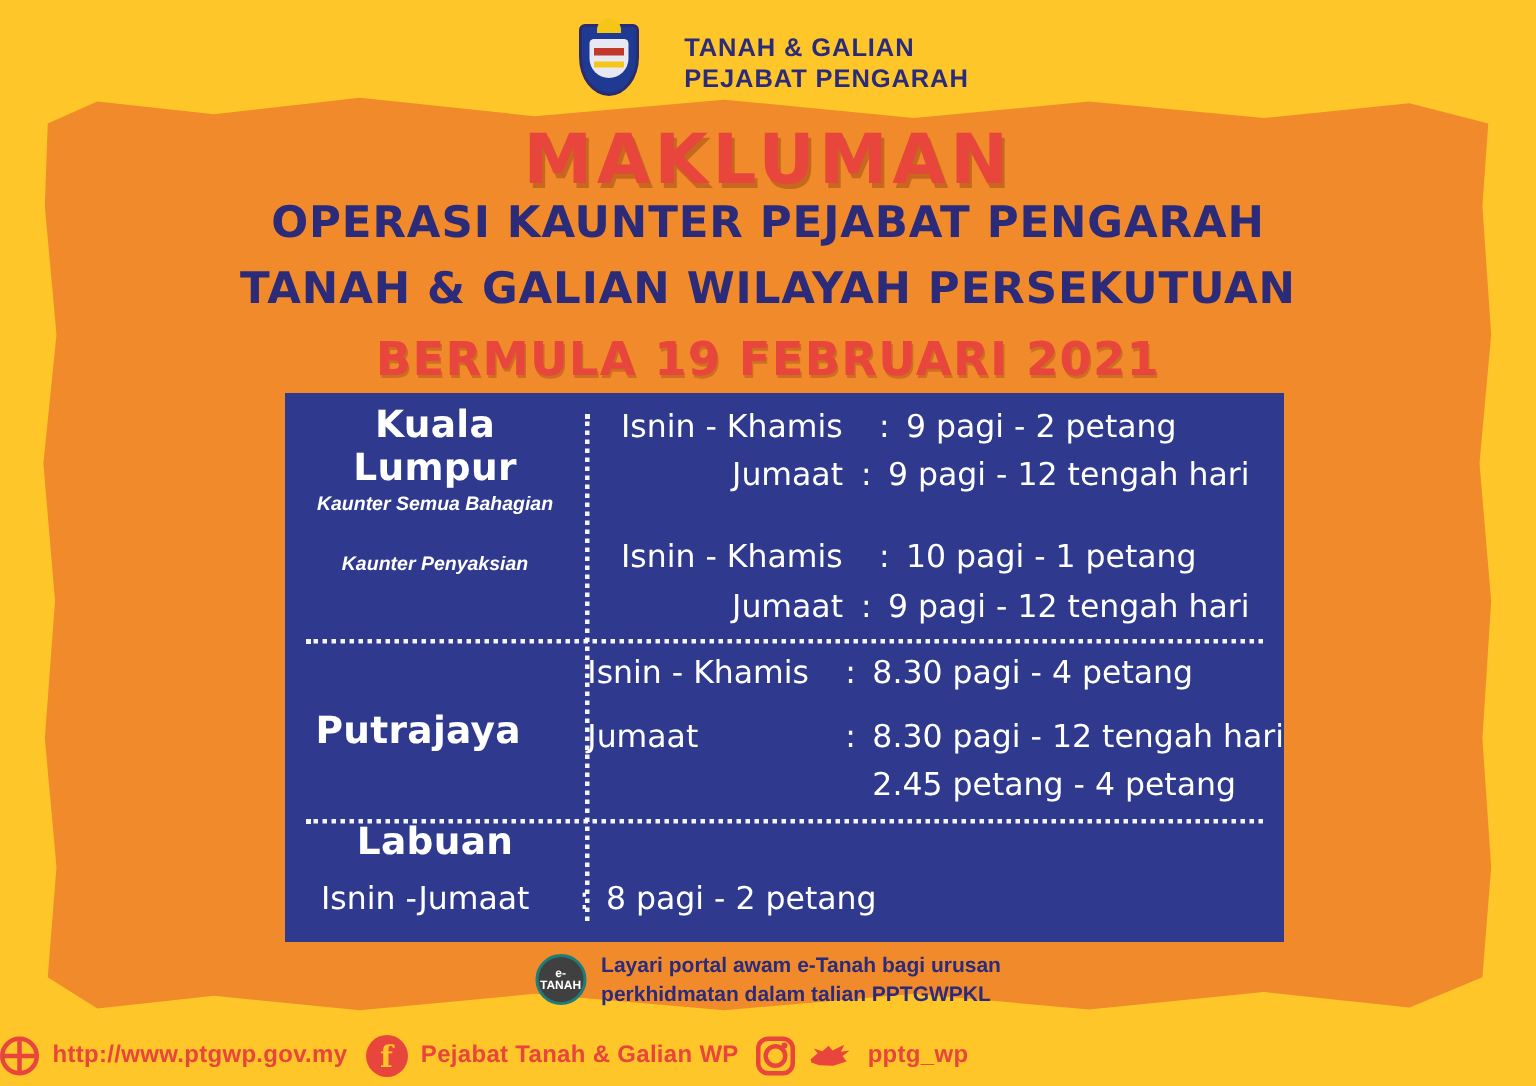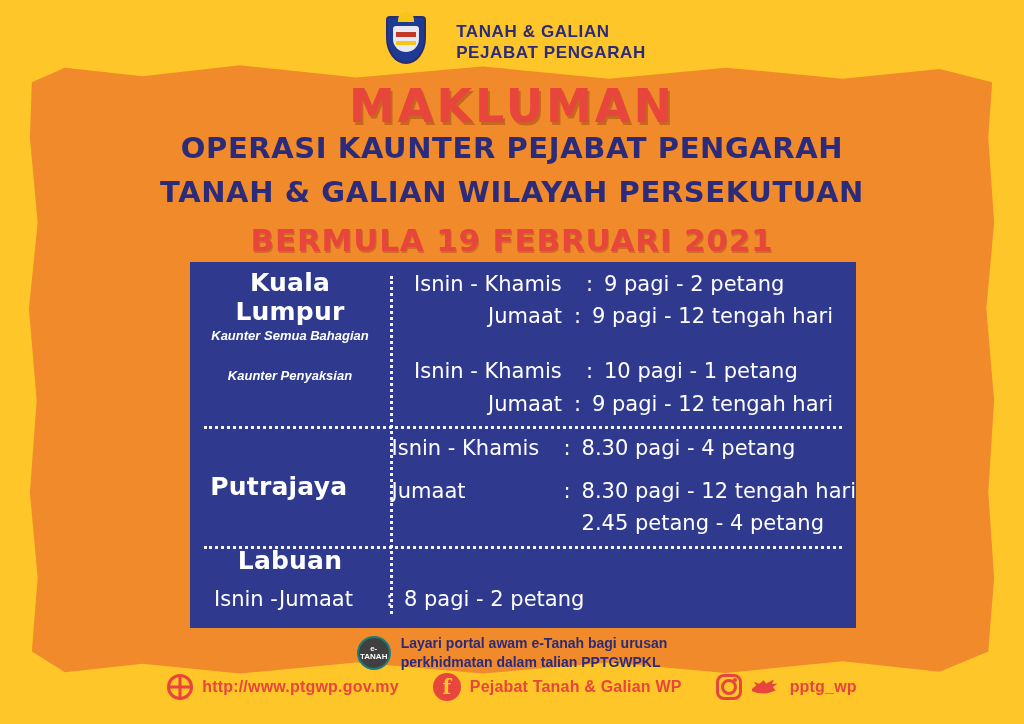--- a/index.html
+++ b/index.html
@@ -224,23 +224,23 @@
     border: 2px solid #1d7d7a;
     text-align: center; line-height: 1;
   }
   .etanah-text {
     color: #2B2B7A;
     font-size: 14px; font-weight: bold; line-height: 1.35;
   }
 
   
   .footer {
-    position: absolute; bottom: 23px; left: 0; width: 100%;
-    display: flex; justify-content: center; align-items: center;
-    gap: 34px; z-index: 6;
+    position: absolute; bottom: 6px; left: 0; width: 100%;
+    display: flex; align-items: center;
+    gap: 12px; z-index: 6;
   }
   .f-item { display: flex; align-items: center; gap: 9px; }
   .f-label {
     color: #E8453C; font-weight: bold; font-size: 16px;
     letter-spacing: .2px;
   }
   .globe-icon {
     width: 26px; height: 26px; border-radius: 50%;
     border: 3px solid #E8453C; position: relative;
   }

